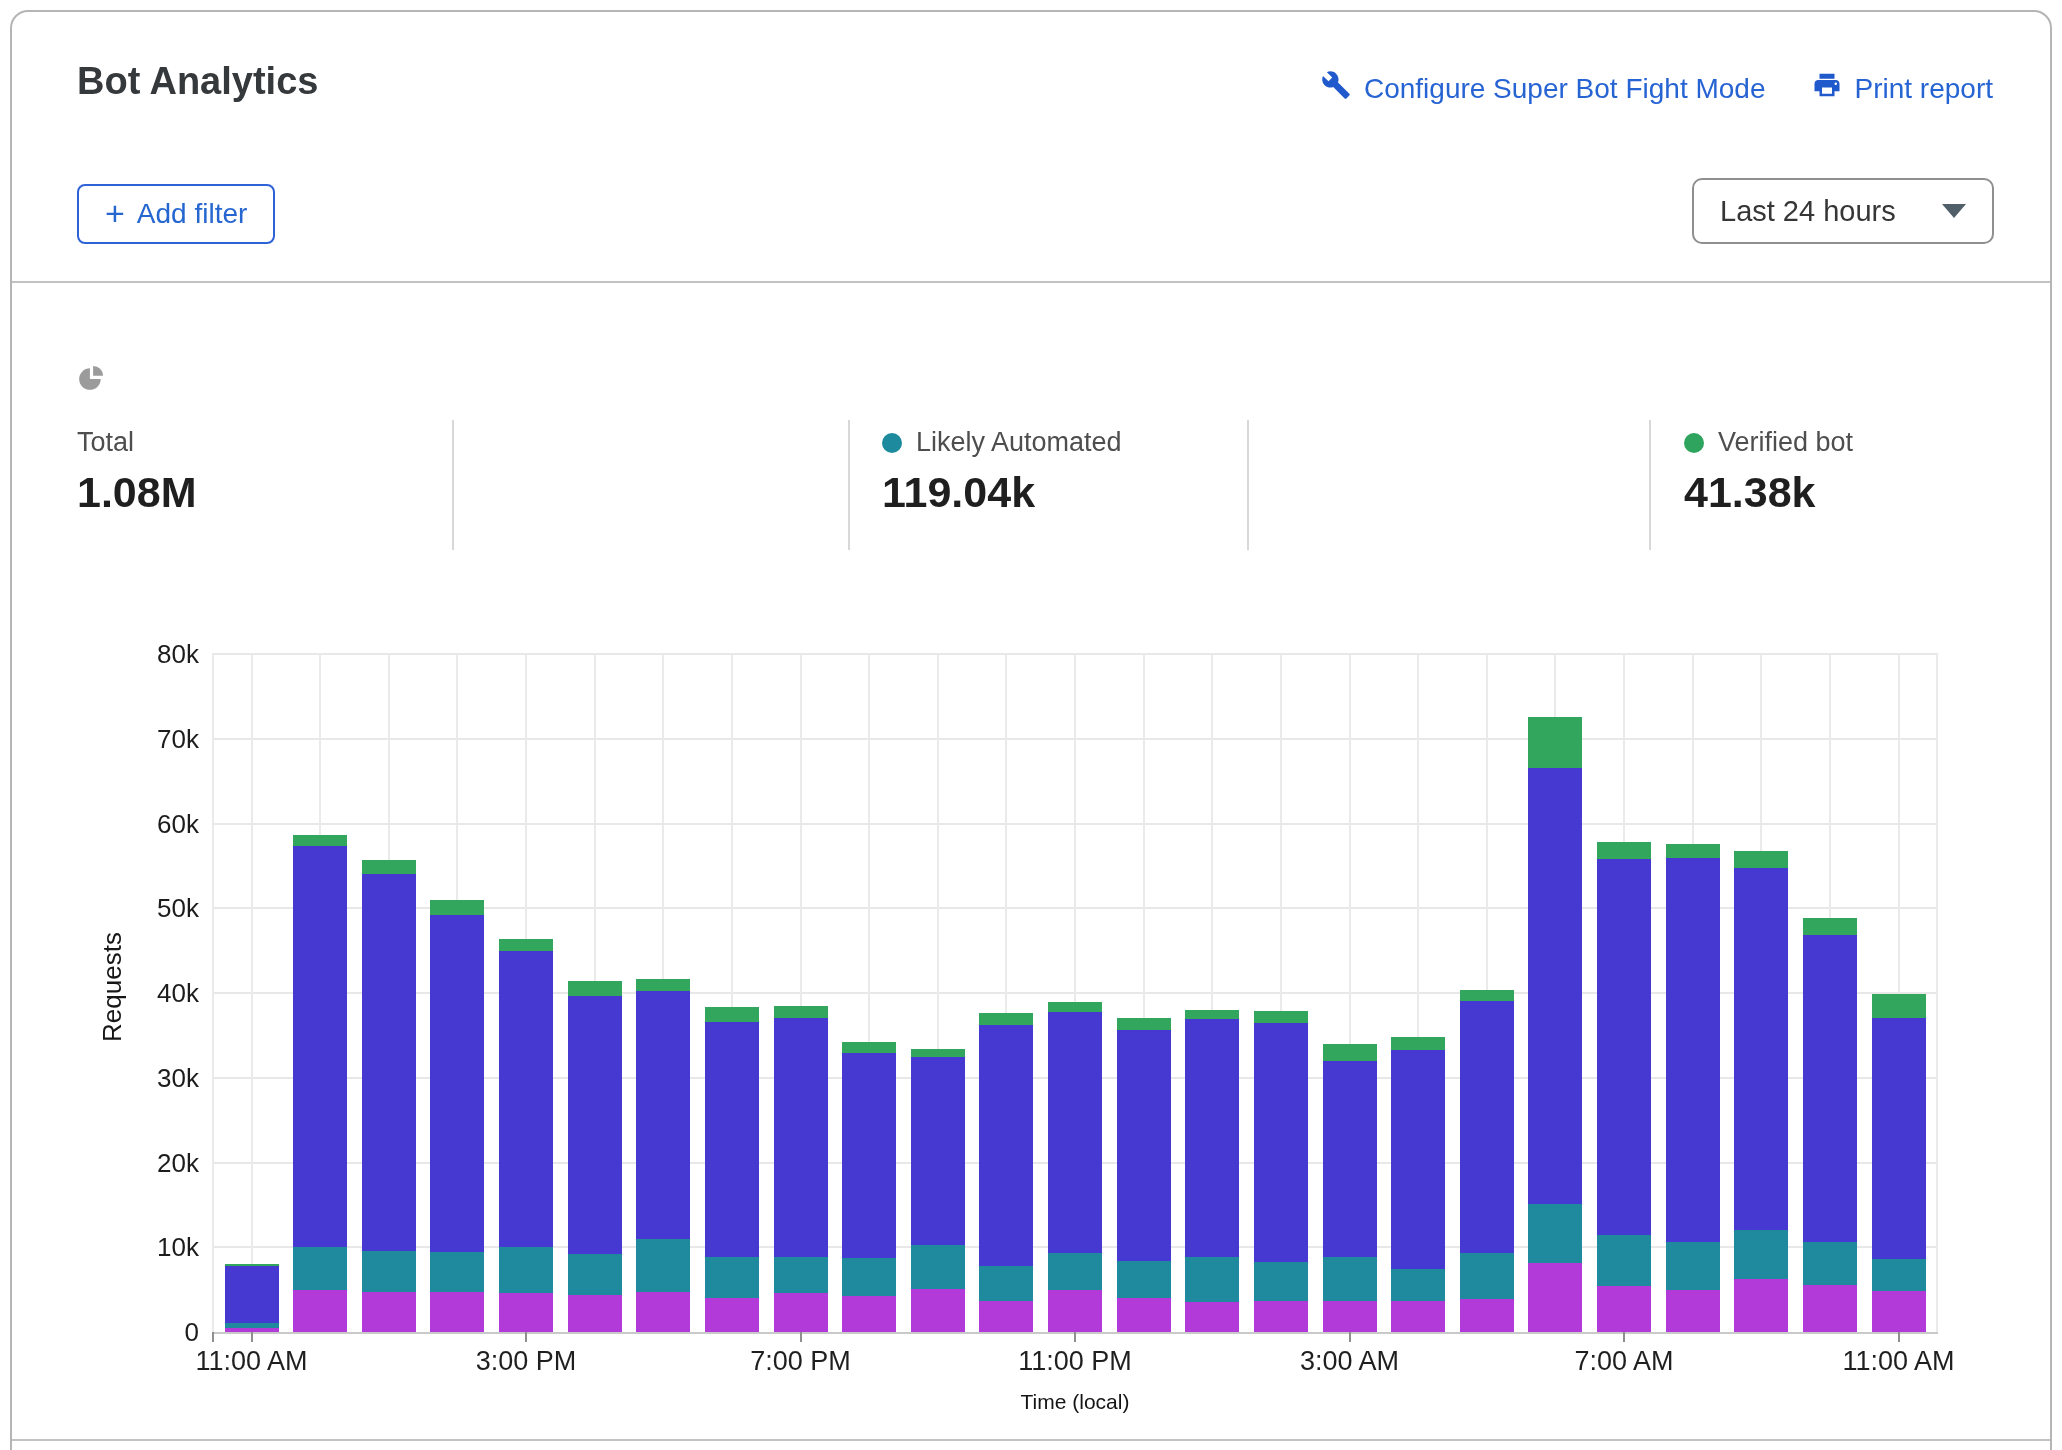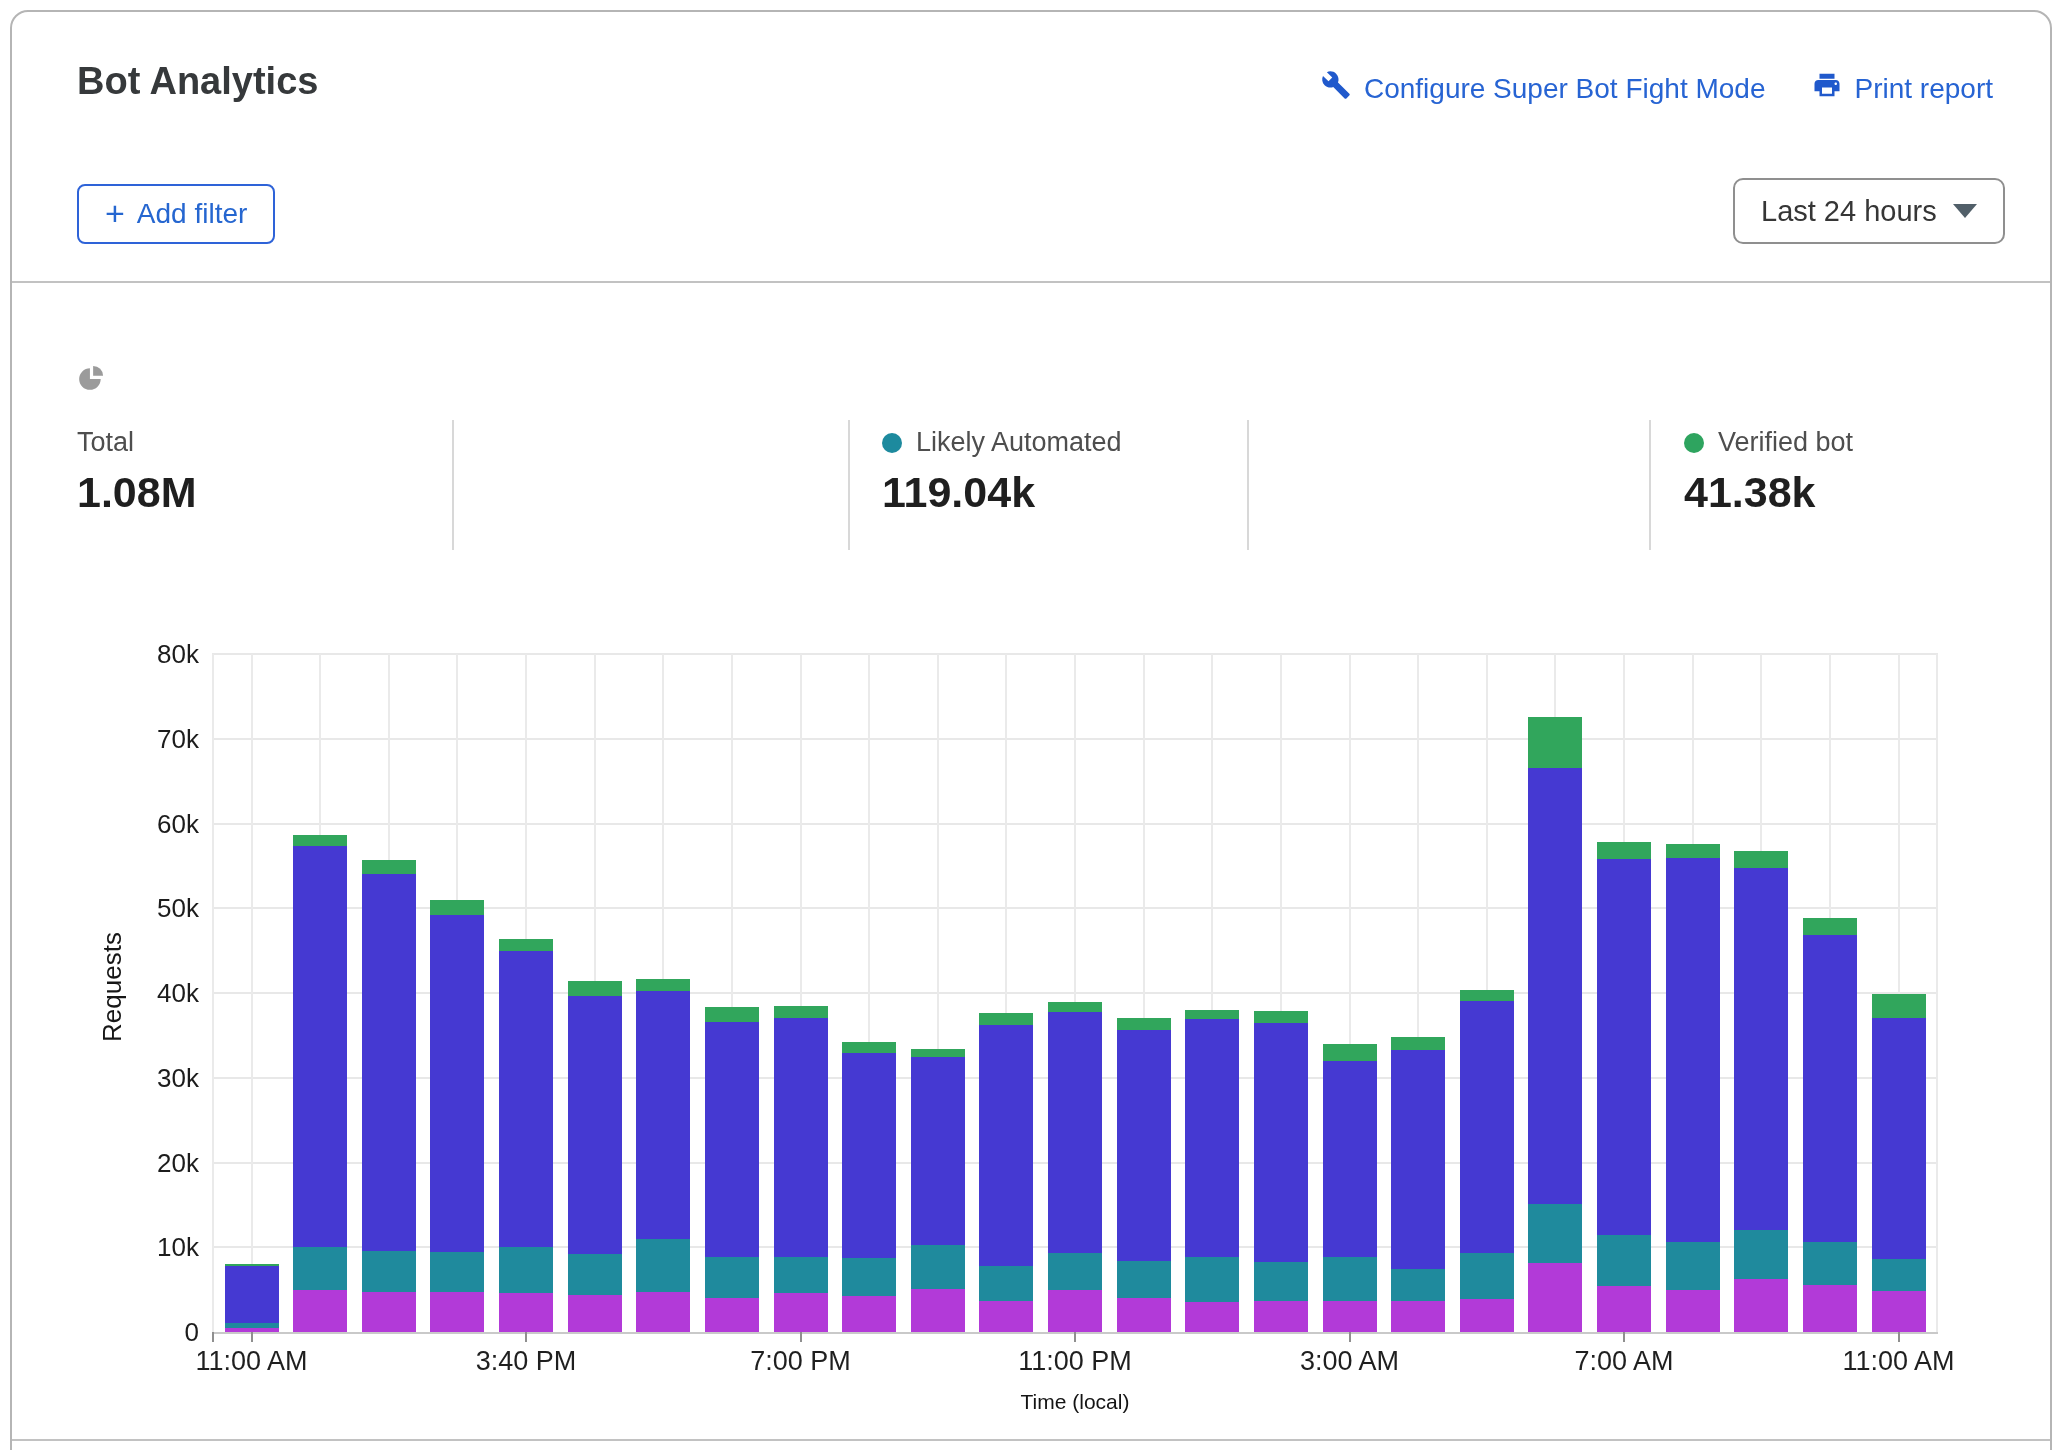--- a/index.html
+++ b/index.html
@@ -14,23 +14,23 @@
   .page-title { position:absolute; left:65px; top:48px; font-size:38px; font-weight:700; color:#36393b; }
   .hdr-links { position:absolute; top:58px; right:57px; display:flex; align-items:center; gap:46px; }
   .lnk { display:flex; align-items:center; gap:13px; color:#2764d3; font-size:28px; text-decoration:none; cursor:pointer; }
   .lnk svg { width:30px; height:30px; fill:#2059cc; }
 
   .add-filter { position:absolute; left:65px; top:172px; height:60px; display:flex; align-items:center; gap:12px;
                 padding:0 26px; background:#fff; border:2px solid #2e63d8; border-radius:8px;
                 color:#2566d0; font-size:28px; font-family:inherit; cursor:pointer; }
   .add-filter .plus { font-size:34px; font-weight:400; line-height:1; margin-top:-3px; }
 
-  .dropdown { position:absolute; left:1680px; top:166px; width:272px; height:66px;
+  .dropdown { position:absolute; left:1680px; top:166px; width:302px; height:66px;
               border:2px solid #8f8f8f; border-radius:10px; background:#fff;
-              display:flex; align-items:center; padding:0 26px; font-size:29px; color:#363636; cursor:pointer;margin-left:41px; }
+              display:flex; align-items:center; padding:0 26px; font-size:29px; color:#363636; cursor:pointer; }
   .dropdown .caret { margin-left:auto; width:0; height:0;
                      border-left:12px solid transparent; border-right:12px solid transparent;
                      border-top:14px solid #515f69; }
 
   .divider-h { position:absolute; left:0; width:100%; border-top:2px solid #c2c2c2; }
 
   
   .section-title { position:absolute; left:65px; top:352px; display:flex; align-items:center; gap:16px;
                    font-size:31px; font-weight:700; color:#36393b; }
   .section-title svg { width:28px; height:28px; fill:#9b9b9b; }
@@ -282,21 +282,21 @@
         <div class="tick" style="left: 38.5px;"></div>
         <div class="tick" style="left: 313px;"></div>
         <div class="tick" style="left: 587.5px;"></div>
         <div class="tick" style="left: 862px;"></div>
         <div class="tick" style="left: 1136.5px;"></div>
         <div class="tick" style="left: 1411px;"></div>
         <div class="tick" style="left: 1685.5px;"></div>
       </div>
     <div id="x-labels">
         <div style="left: 39.5px;">11:00 AM</div>
-        <div style="left: 314px;">3:40 PM</div>
+        <div style="left: 314px;">3:00 PM</div>
         <div style="left: 588.5px;">7:00 PM</div>
         <div style="left: 863px;">11:00 PM</div>
         <div style="left: 1137.5px;">3:00 AM</div>
         <div style="left: 1412px;">7:00 AM</div>
         <div style="left: 1686.5px;">11:00 AM</div>
       </div>
     <div class="x-title">Time (local)</div>
 
     <div class="divider-h" style="top:1427px;"></div>
   </div>

